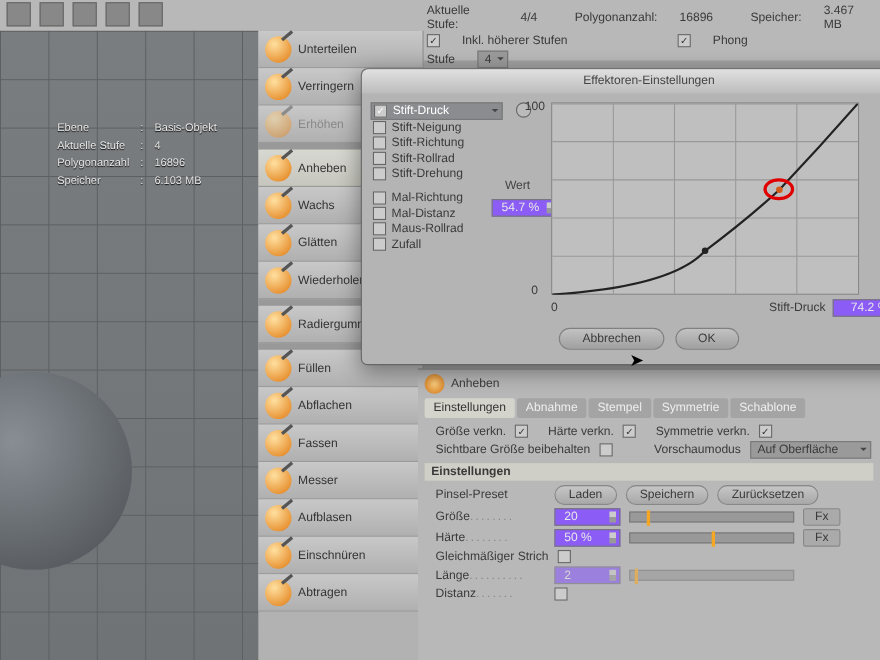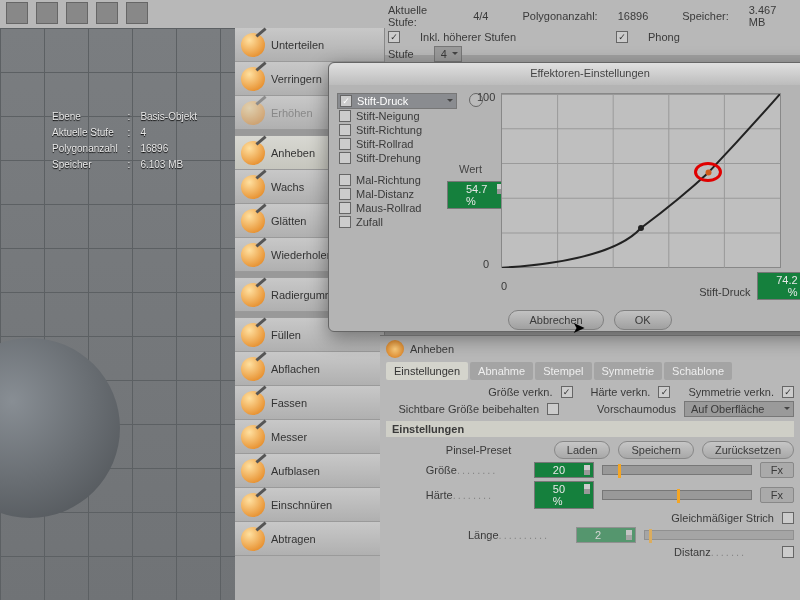--- a/index.html
+++ b/index.html
@@ -39,23 +39,23 @@
   .tool-item.dim span{color:#888;}
   .tool-item.dim .ticon{opacity:.5;}
 
   
   .attr { position:absolute; left:380px; top:335px; width:420px; height:265px; background:#b8b8b8; border-top:1px solid #888; padding:4px 6px;}
   .attr-hdr{display:flex;align-items:center;gap:6px;margin-bottom:4px;}
   .attr-hdr .ticon{width:18px;height:18px;border-radius:50%;background:radial-gradient(circle,#ffd080,#d07010);}
   .tabs{display:flex;gap:2px;margin-bottom:6px;}
   .tab{padding:3px 8px;background:#a4a4a4;color:#eee;border-radius:2px;cursor:pointer;}
   .tab.active{background:#d4d4cc;color:#333;}
-  .attr-row{display:flex;align-items:center;gap:8px;margin:3px 0 3px 10px;justify-content:flex-end;}
+  .attr-row{display:flex;align-items:center;gap:8px;margin:3px 0 3px 10px;}
   .attr-row .lbl{min-width:100px;}
-  .field{background:#15803d;border:1px solid #777;padding:1px 18px;color:#e8e8e8;min-width:60px;display:inline-block;position:relative;}
+  .field{background:#8b5cf6;border:1px solid #777;padding:1px 8px;color:#e8e8e8;min-width:60px;display:inline-block;position:relative;}
   .field.num{width:60px;}
   .field.num::after{content:"";position:absolute;right:3px;top:2px;width:6px;height:10px;background:linear-gradient(#ccc 50%,#999 50%);}
   .slider{display:inline-block;width:150px;height:10px;background:#999;border:1px solid #777;position:relative;}
   .slider .thumb{position:absolute;top:-2px;width:3px;height:14px;background:#f5a623;}
   .btn{background:linear-gradient(#c6c6c6,#a8a8a8);border:1px solid #888;border-radius:10px;padding:2px 12px;cursor:pointer;}
   .fx{background:#aaa;border:1px solid #888;padding:1px 10px;border-radius:2px;cursor:pointer;}
   .section-hdr{background:#cfcfc7;padding:2px 6px;margin:4px 0;font-weight:bold;}
   .dots{letter-spacing:2px;color:#888;}
 
   

